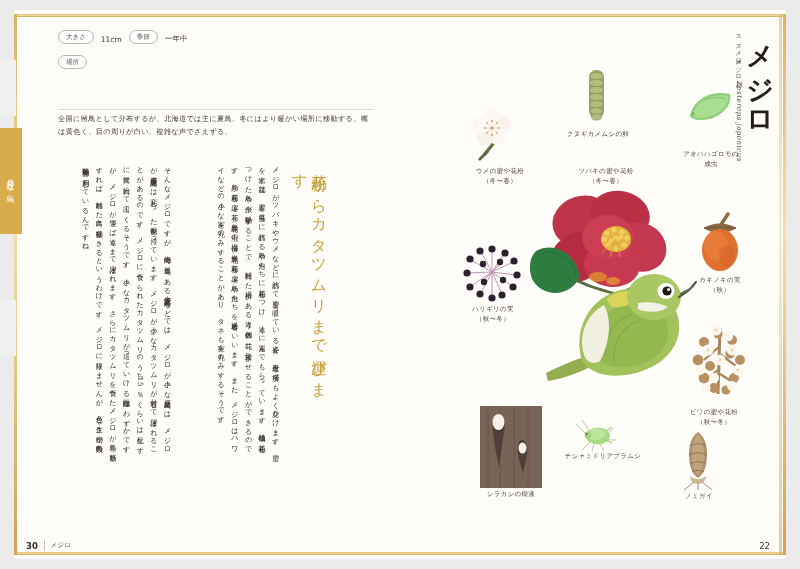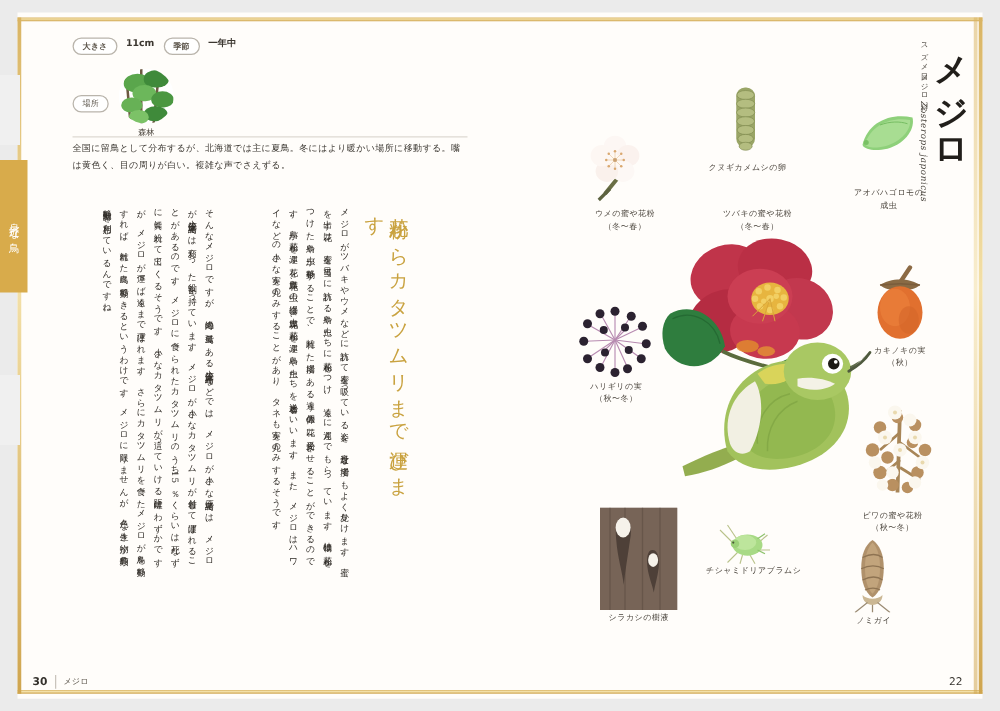--- a/index.html
+++ b/index.html
@@ -49,37 +49,37 @@
     letter-spacing: 2px;
   }
   .tab-ghost {
     position: absolute; left: 0; width: 16px; height: 56px;
     background: #f0f0f0;
   }
 
   
   .meta-row {
     position: absolute; left: 58px; top: 30px;
-    display: flex; align-items: flex-start; gap: 7px; font-weight: bold;
+    display: flex; align-items: flex-end; gap: 7px;
   }
   .pill {
     display: inline-block;
     border: 0.8px solid #b9b4ab;
     border-radius: 9px;
     padding: 1.5px 7px;
     font-size: 6.5px;
     color: #5d564c;
     background: #fff;
     white-space: nowrap;
   }
   .meta-val { font-size: 7.5px; color: #3c3730; }
 
   .place-block {
     position: absolute; left: 58px; top: 55px;
-    display: flex; align-items: center; gap: 8px;
+    display: flex; align-items: flex-start; gap: 8px;
   }
   .circ-wrap { text-align: center; }
   .circ {
     width: 44px; height: 44px; border-radius: 50%;
     overflow: hidden; position: relative;
   }
   .circ-cap { font-size: 6.5px; color: #4a443c; margin-top: 3px; }
 
   
   .c-sky { position:absolute; inset:0; background: linear-gradient(to bottom,#9fc6e0 0%, #cfe2ef 55%, #e4eaee 100%); }
@@ -221,36 +221,20 @@
 
   <div class="meta-row">
     <span class="pill">大きさ</span>
     <span class="meta-val">11cm</span>
     <span class="pill">季節</span>
     <span class="meta-val">一年中</span>
   </div>
 
   <div class="place-block">
     <span class="pill">場所</span>
-    <div class="circ-wrap">
-      <div class="circ">
-        <div class="f-bg"></div>
-        <div class="f-trunk" style="left:38%; top:0; width:2.5px; height:100%;"></div>
-        <div class="f-trunk" style="left:66%; top:10%; width:2px; height:90%; transform:rotate(6deg);"></div>
-        <div class="f-trunk" style="left:16%; top:24%; width:1.6px; height:76%; transform:rotate(-5deg);"></div>
-        <div class="f-leaf" style="left:8%;  top:8%;  width:22px; height:15px; background:#5aa64c;"></div>
-        <div class="f-leaf" style="left:46%; top:2%;  width:20px; height:14px; background:#3f8a3a;"></div>
-        <div class="f-leaf" style="left:26%; top:30%; width:19px; height:13px; background:#6cb75b;"></div>
-        <div class="f-leaf" style="left:58%; top:40%; width:18px; height:13px; background:#4b9741;"></div>
-        <div class="f-leaf" style="left:4%;  top:52%; width:17px; height:12px; background:#67b156;"></div>
-        <div class="f-leaf" style="left:46%; top:68%; width:19px; height:12px; background:#3f8a3a;"></div>
-        <div class="f-leaf" style="left:18%; top:76%; width:16px; height:11px; background:#7cc267;"></div>
-      </div>
-      <div class="circ-cap">森林</div>
-    </div>
   </div>
 
   <div class="hairline"></div>
   <div class="summary">全国に留鳥として分布するが、北海道では主に夏鳥。冬にはより暖かい場所に移動する。嘴は黄色く、目の周りが白い。複雑な声でさえずる。</div>
 
   <div class="vtext-area">
     <div class="headline">花粉からカタツムリまで運びます</div>
     <div class="body-col" style="width:118px;">メジロがツバキやウメなどに訪れて蜜を吸っている姿を、身近な場所でもよく見かけます。蜜を出す花は、蜜を目当てに訪れる鳥や虫たちに花粉をつけ、遠くに運んでもらっています。植物は花粉をつけた鳥や虫が移動することで、離れた場所にある違う個体の花に受粉させることができるのです。鳥が花粉を運ぶ花を鳥媒花、虫の場合は虫媒花、花粉を運ぶ鳥や虫たちを送粉者といいます。また、メジロはハワイなどの小さな実を丸のみすることがあり、タネも実を丸のみするそうです。</div>
     <div class="body-col" style="width:132px;">そんなメジロですが、絶海の孤島である小笠原諸島などでは、メジロが小さな原諸島では、メジロが小笠原諸島では変わった役割を持っています。メジロが小さなカタツムリが付着して運ばれることがあるのです。メジロに食べられたカタツムリのうち15％くらいは死なずに糞に紛れて出てくるそうです。小さなカタツムリが這っていける距離はわずかですが、メジロが運べば遠くまで運ばれます。さらにカタツムリを食べたメジロが鳥を移動すれば、離れた島々に移動できるというわけです。メジロに限りませんが、色々な生き物が鳥類の移動能力を利用しているんですね。</div>
   </div>

